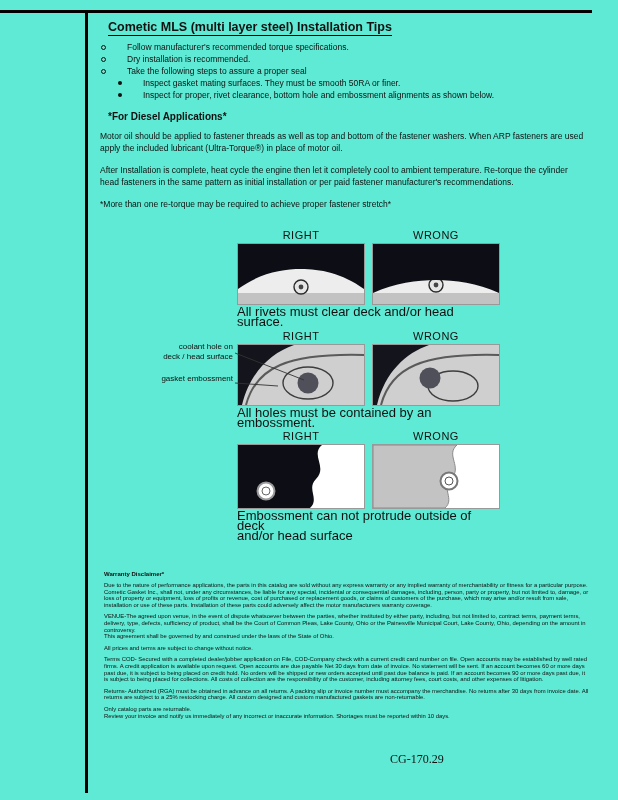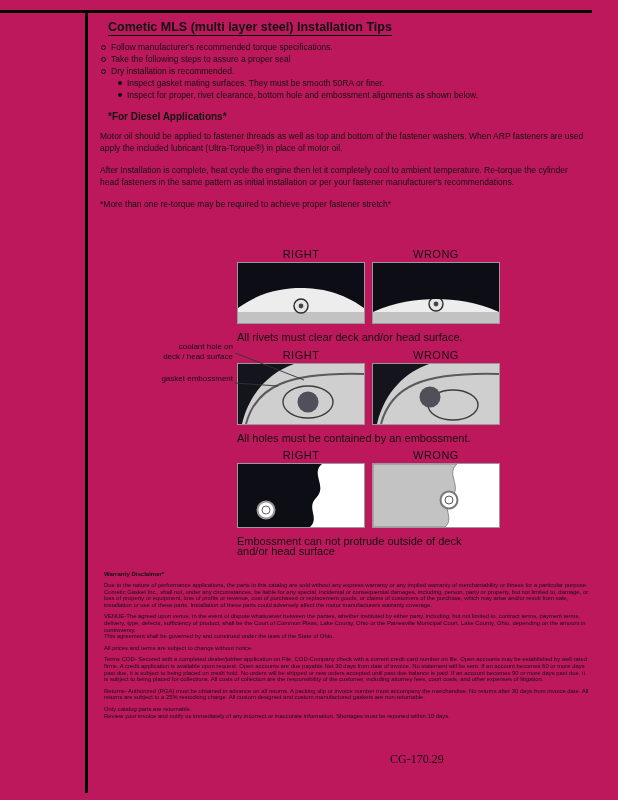--- a/index.html
+++ b/index.html
@@ -1,49 +1,49 @@
 <!DOCTYPE html>
 <html><head>
 <meta charset="utf-8">
 <style>
   html,body { margin:0; padding:0; background:#ffffff; }
   .page {
     position:relative; width:618px; height:800px; overflow:hidden;
-    background:#be185d; color:#111;
+    background:#5eead4; color:#111;
     font-family:"Liberation Sans", sans-serif;
   }
   .scan-top  { position:absolute; left:0;  top:10px; width:592px; height:3px; background:#000; }
   .scan-left { position:absolute; left:85px; top:10px; width:3px; height:783px; background:#000; }
 
   .title {
     position:absolute; left:108px; top:20px; margin:0;
     font-size:12.5px; font-weight:bold;
     border-bottom:1.5px solid #000; padding-bottom:1px;
     display:inline-block;
   }
 
   .bullets { position:absolute; left:101px; top:41px; width:492px; font-size:8.5px; }
-  .bullet { display:flex; line-height:12px; }
+  .bullet { display:flex; line-height:12px;gap:16px; }
   .b-open { flex:none; width:3px; height:3px; border:1px solid #111; border-radius:50%; margin:3.5px 5px 0 0; }
   .b-fill { flex:none; width:4px; height:4px; background:#111; border-radius:50%; margin:3.5px 5px 0 0; }
   .lvl2 { margin-left:17px; }
 
   .diesel { position:absolute; left:100px; top:111px; width:487px; }
   .diesel h2 { margin:0 0 9px 8px; font-size:10px; }
   .diesel p  { margin:0 0 11px 0; font-size:8.5px; line-height:11.5px; }
   .diesel .note { margin-top:10px; }
 
   .diagrams { position:absolute; left:237px; top:229px; width:263px; }
   .dia-row { position:absolute; left:0; width:263px; }
   .dia-row.r1 { top:0; } .dia-row.r2 { top:101px; } .dia-row.r3 { top:201px; }
-  .dia-heads { display:flex; gap:7px;margin-top:19px; }
+  .dia-heads { display:flex; gap:7px; }
   .dia-head { width:128px; text-align:center; font-size:11px; letter-spacing:0.5px; }
   .dia-panels { display:flex; gap:7px; margin-top:2px; }
   .panel { width:126px; border:1px solid #999; line-height:0; background:#fff; }
-  .dia-caption { margin-top:8px; font-size:11px; line-height:10px; white-space:pre-line; }
+  .dia-caption { margin-top:2px; font-size:13px; line-height:10px; white-space:pre-line; }
 
   .lbl { position:absolute; text-align:right; font-size:8px; line-height:9.5px; white-space:pre-line; }
   .lbl.coolant { left:140px; top:342px; width:93px; }
   .lbl.emboss  { left:116px; top:374px; width:117px; }
   .leaders { position:absolute; left:234px; top:344px; pointer-events:none; }
 
   .warranty { position:absolute; left:104px; top:571px; width:486px; }
   .warranty h3 { margin:0 0 5px 0; font-size:6px; }
   .warranty p { margin:0 0 5px 0; font-size:5.9px; line-height:6.6px; white-space:pre-line; }
 
@@ -59,40 +59,40 @@
 
   <h1 class="title">Cometic MLS (multi layer steel) Installation Tips</h1>
 
   <div class="bullets">
     <div class="bullet lvl1">
       <span class="b-open"></span>
       <span>Follow manufacturer's recommended torque specifications.</span>
     </div>
     <div class="bullet lvl1">
       <span class="b-open"></span>
-      <span>Take the following steps to assure a proper seal</span>
+      <span>Dry installation is recommended.</span>
     </div>
     <div class="bullet lvl1">
       <span class="b-open"></span>
-      <span>Dry installation is recommended.</span>
+      <span>Take the following steps to assure a proper seal</span>
     </div>
     <div class="bullet lvl2">
       <span class="b-fill"></span>
       <span>Inspect gasket mating surfaces.  They must be smooth 50RA or finer.</span>
     </div>
     <div class="bullet lvl2">
       <span class="b-fill"></span>
       <span>Inspect for proper, rivet clearance, bottom hole and embossment alignments as shown below.</span>
     </div>
   </div>
 
   <div class="diesel">
     <h2>*For Diesel Applications*</h2>
     <p>Motor oil should be applied to fastener threads as well as top and bottom of the fastener washers. When ARP fasteners are used apply the included lubricant (Ultra-Torque®) in place of motor oil.</p>
-    <p>After Installation is complete, heat cycle the engine then let it completely cool to ambient temperature. Re-torque the cylinder head fasteners in the same pattern as initial installation or per your fastener manufacturer's recommendations.</p>
+    <p>After Installation is complete, heat cycle the engine then let it completely cool to ambient temperature. Re-torque the cylinder head fasteners in the same pattern as initial installation or per paid fastener manufacturer's recommendations.</p>
     <p class="note">*More than one re-torque may be required to achieve proper fastener stretch*</p>
   </div>
 
   <div class="diagrams">
 
     <div class="dia-row r1">
       <div class="dia-heads">
         <div class="dia-head">RIGHT</div>
         <div class="dia-head">WRONG</div>
       </div>

